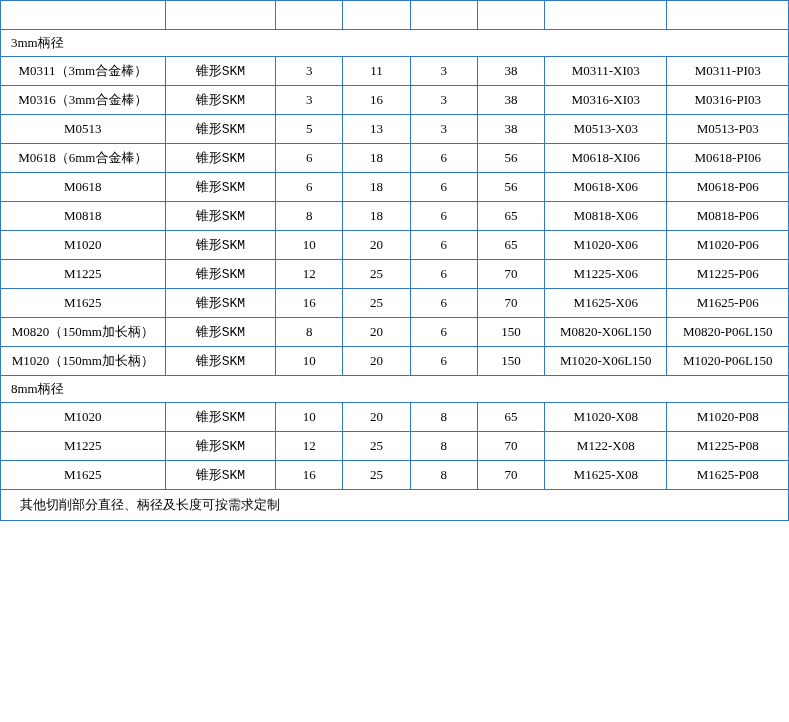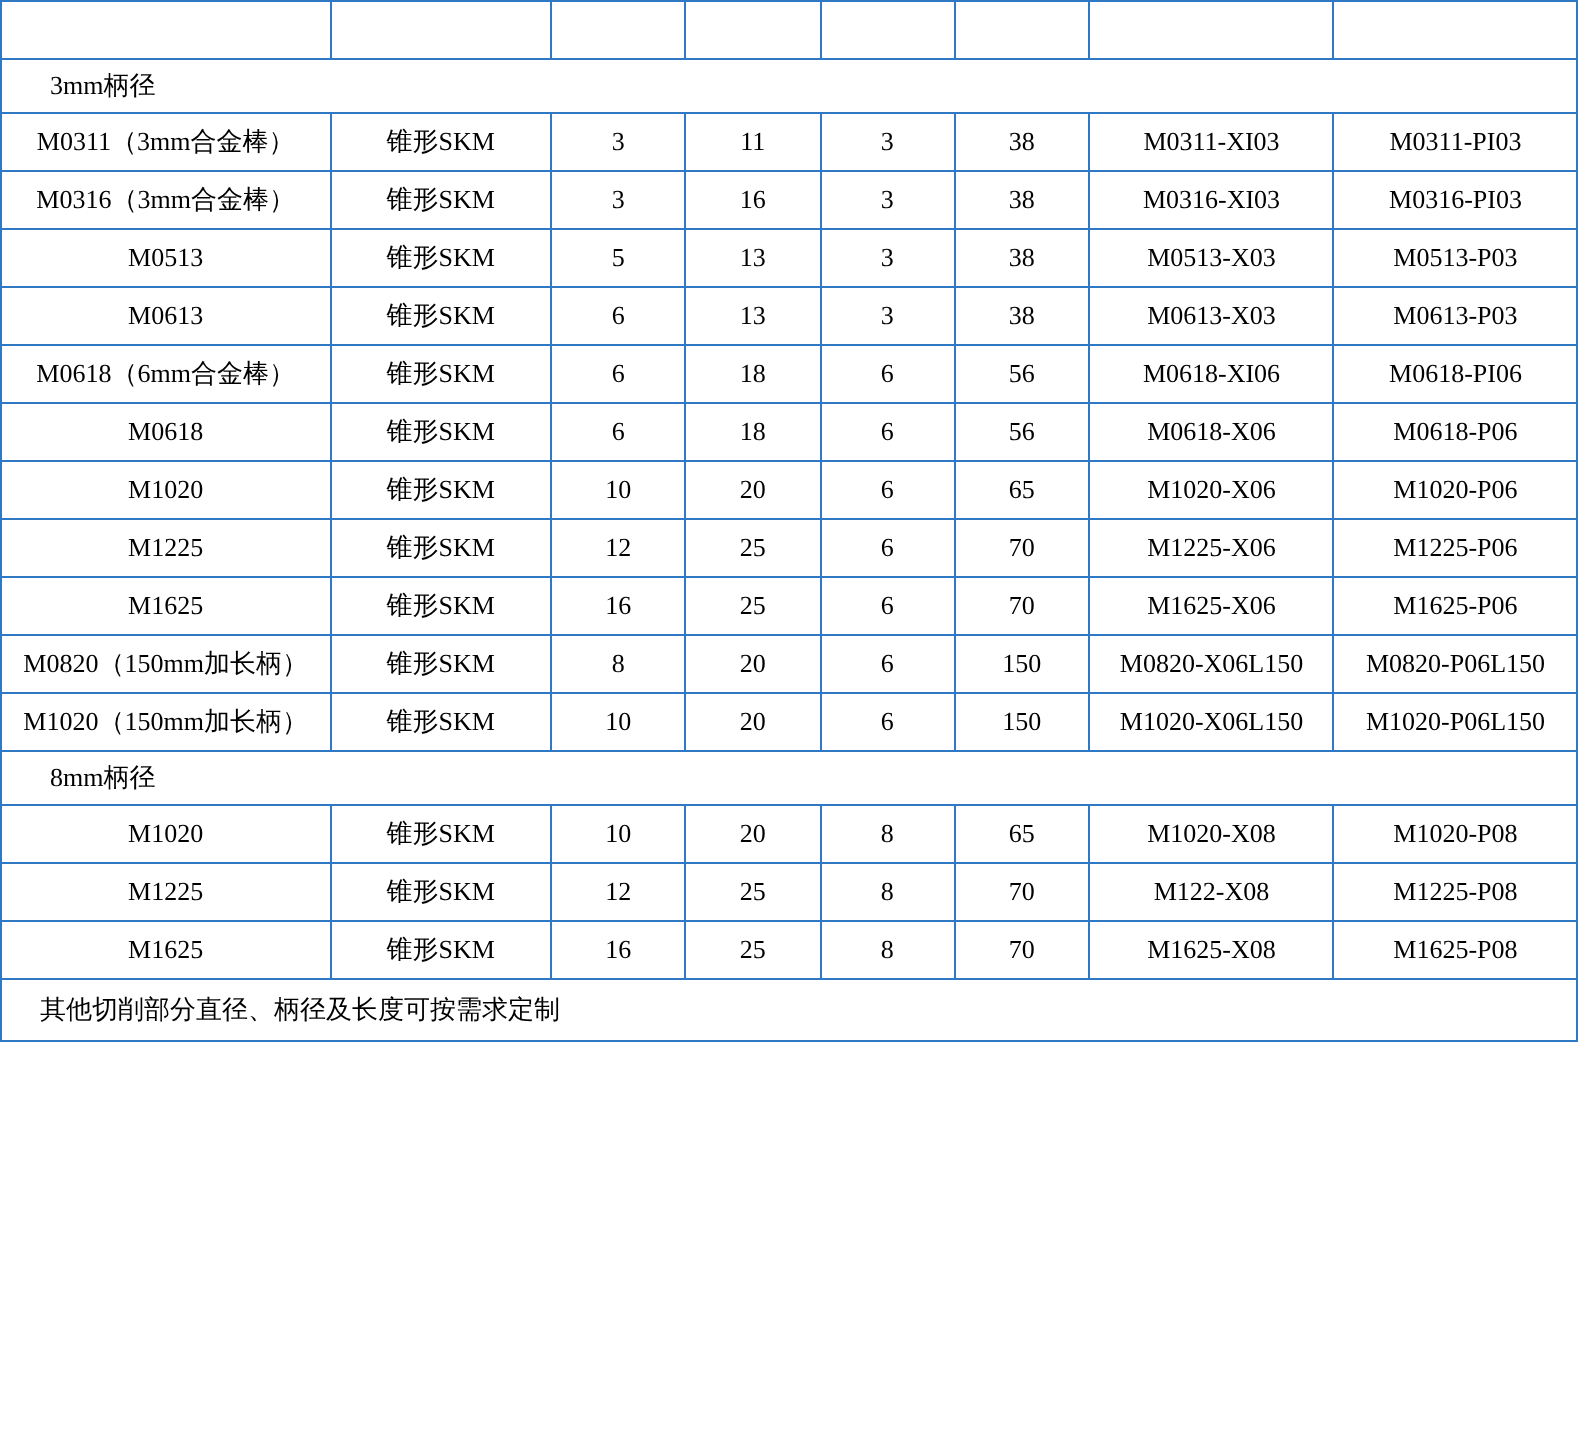--- a/index.html
+++ b/index.html
@@ -44,33 +44,33 @@
     line-height: 1.1;
   }
   .hdr-sub {
     display: block;
     font-size: 9px;
     line-height: 1.1;
     margin-top: 1px;
   }
   tr.group-row td {
     text-align: left;
-    padding-left: 24px;
+    padding-left: 10px;
     height: 26px;
     font-size: 13px;
     background: #ffffff;
   }
   tr.footer-row td {
     text-align: left;
     padding-left: 19px;
     height: 30px;
     font-size: 13px;
   }
   .c-spec { font-size: 13px; }
-  .c-style { font-size: 13px; }
+  .c-style { font-size: 13px; font-family: Liberation Mono, monospace; }
   .c-num { font-size: 13px; }
   .c-code { font-size: 13px; margin-top: 48px; }
 </style>
 </head>
 <body>
 
 <table class="spec-table">
   <colgroup>
     <col style="width:164px">
     <col style="width:110px">
@@ -149,30 +149,20 @@
       <td class="c-spec">M0513</td>
       <td class="c-style">锥形SKM</td>
       <td class="c-num">5</td>
       <td class="c-num">13</td>
       <td class="c-num">3</td>
       <td class="c-num">38</td>
       <td class="c-code">M0513-X03</td>
       <td class="c-code">M0513-P03</td>
     </tr>
 
-    <tr>
-      <td class="c-spec">M0613</td>
-      <td class="c-style">锥形SKM</td>
-      <td class="c-num">6</td>
-      <td class="c-num">13</td>
-      <td class="c-num">3</td>
-      <td class="c-num">38</td>
-      <td class="c-code">M0613-X03</td>
-      <td class="c-code">M0613-P03</td>
-    </tr>
 
 
     <tr>
       <td class="c-spec">M0618（6mm合金棒）</td>
       <td class="c-style">锥形SKM</td>
       <td class="c-num">6</td>
       <td class="c-num">18</td>
       <td class="c-num">6</td>
       <td class="c-num">56</td>
       <td class="c-code">M0618-XI06</td>
@@ -183,20 +173,30 @@
       <td class="c-spec">M0618</td>
       <td class="c-style">锥形SKM</td>
       <td class="c-num">6</td>
       <td class="c-num">18</td>
       <td class="c-num">6</td>
       <td class="c-num">56</td>
       <td class="c-code">M0618-X06</td>
       <td class="c-code">M0618-P06</td>
     </tr>
 
+    <tr>
+      <td class="c-spec">M0818</td>
+      <td class="c-style">锥形SKM</td>
+      <td class="c-num">8</td>
+      <td class="c-num">18</td>
+      <td class="c-num">6</td>
+      <td class="c-num">65</td>
+      <td class="c-code">M0818-X06</td>
+      <td class="c-code">M0818-P06</td>
+    </tr>
 
 
     <tr>
       <td class="c-spec">M1020</td>
       <td class="c-style">锥形SKM</td>
       <td class="c-num">10</td>
       <td class="c-num">20</td>
       <td class="c-num">6</td>
       <td class="c-num">65</td>
       <td class="c-code">M1020-X06</td>

